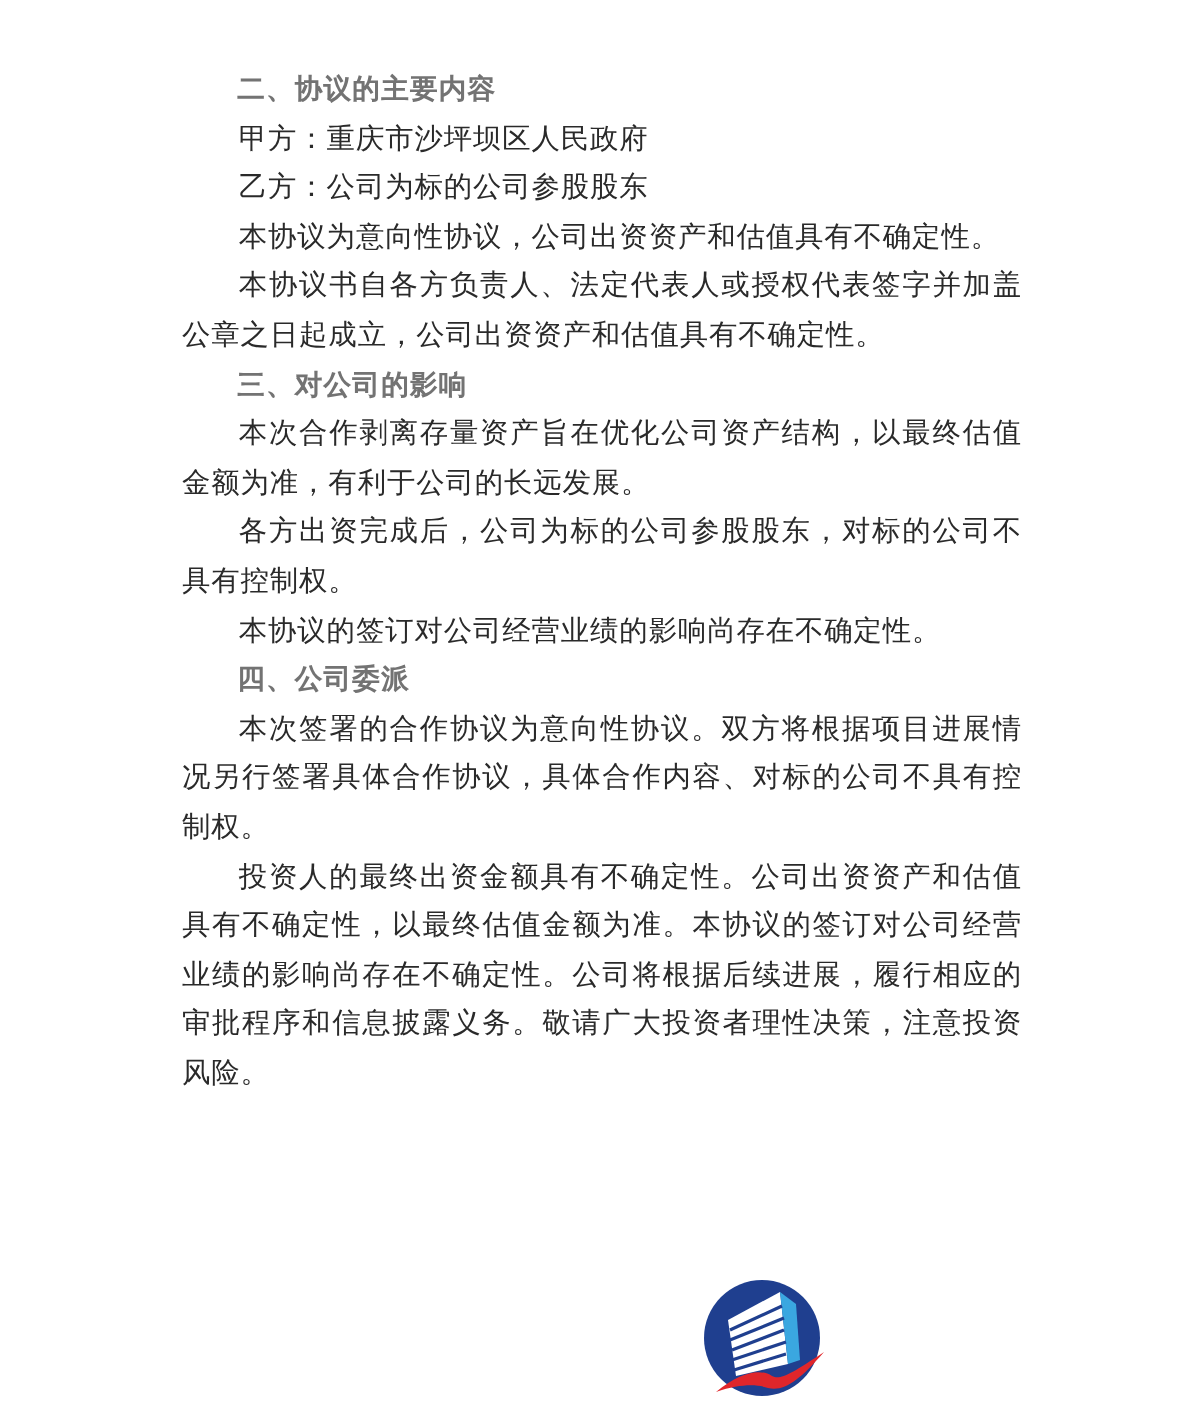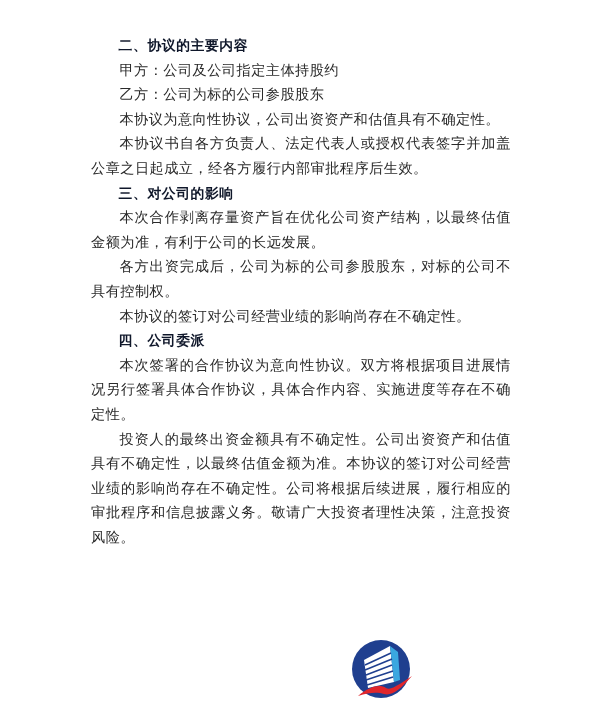--- a/index.html
+++ b/index.html
@@ -6,47 +6,47 @@
   body {
     width: 600px; height: 711px; background: #ffffff; position: relative; overflow: hidden;
     font-family: "DejaVu Serif", "Liberation Serif", serif;
     color: #2a2a2a;
   }
   .doc {
     position: absolute; left: 91px; top: 33px; width: 420px;
     font-size: 14.2px; line-height: 24.6px;
   }
   .doc p { margin: 0; text-align: justify; text-indent: 2em; letter-spacing: 0.45px; }
-  .doc p.h { font-family: "DejaVu Sans", "Liberation Sans", sans-serif; font-weight: bold; font-size: 13.8px; letter-spacing: 0.6px; color: #0f172a; }
+  .doc p.h { font-family: "DejaVu Sans", "Liberation Sans", sans-serif; font-weight: bold; font-size: 13.8px; letter-spacing: 0.6px; color: #737373; }
   .logo { position: absolute; left: 350px; top: 636px; width: 240px; height: 70px; }
   .logo-mark { position: absolute; left: 0; top: 2px; width: 64px; height: 64px; }
   .logo-title {
     position: absolute; left: 66px; top: -2px; font-family: "DejaVu Serif", serif; font-weight: bold;
     font-size: 37px; letter-spacing: 1px; color: #1b1b1b; white-space: nowrap;
   }
   .logo-url {
     position: absolute; left: 68px; top: 43px; font-family: "DejaVu Sans", sans-serif;
     font-size: 13px; letter-spacing: 5.2px; color: #2a2a2a; white-space: nowrap;
   }
 </style>
 </head>
 <body>
 
 <div class="doc">
   <p class="h">二、协议的主要内容</p>
-  <p>甲方：公司及公司指定主体持股约</p>
+  <p>甲方：重庆市沙坪坝区人民政府</p>
   <p>乙方：公司为标的公司参股股东</p>
   <p>本协议为意向性协议，公司出资资产和估值具有不确定性。</p>
-  <p>本协议书自各方负责人、法定代表人或授权代表签字并加盖公章之日起成立，经各方履行内部审批程序后生效。</p>
+  <p>本协议书自各方负责人、法定代表人或授权代表签字并加盖公章之日起成立，公司出资资产和估值具有不确定性。</p>
   <p class="h">三、对公司的影响</p>
   <p>本次合作剥离存量资产旨在优化公司资产结构，以最终估值金额为准，有利于公司的长远发展。</p>
   <p>各方出资完成后，公司为标的公司参股股东，对标的公司不具有控制权。</p>
   <p>本协议的签订对公司经营业绩的影响尚存在不确定性。</p>
   <p class="h">四、公司委派</p>
-  <p>本次签署的合作协议为意向性协议。双方将根据项目进展情况另行签署具体合作协议，具体合作内容、实施进度等存在不确定性。</p>
+  <p>本次签署的合作协议为意向性协议。双方将根据项目进展情况另行签署具体合作协议，具体合作内容、对标的公司不具有控制权。</p>
   <p>投资人的最终出资金额具有不确定性。公司出资资产和估值具有不确定性，以最终估值金额为准。本协议的签订对公司经营业绩的影响尚存在不确定性。公司将根据后续进展，履行相应的审批程序和信息披露义务。敬请广大投资者理性决策，注意投资风险。</p>
 
 </div>
 
 <div class="logo">
   <svg class="logo-mark" viewBox="0 0 64 64">
     <circle cx="31" cy="31" r="29" fill="#1f3f8f"></circle>
     <polygon points="14,22 40,8 44,44 18,50" fill="#ffffff"></polygon>
     <polygon points="40,8 48,14 50,42 44,44" fill="#3aa7e0"></polygon>
     <g stroke="#1f3f8f" stroke-width="1.6">

